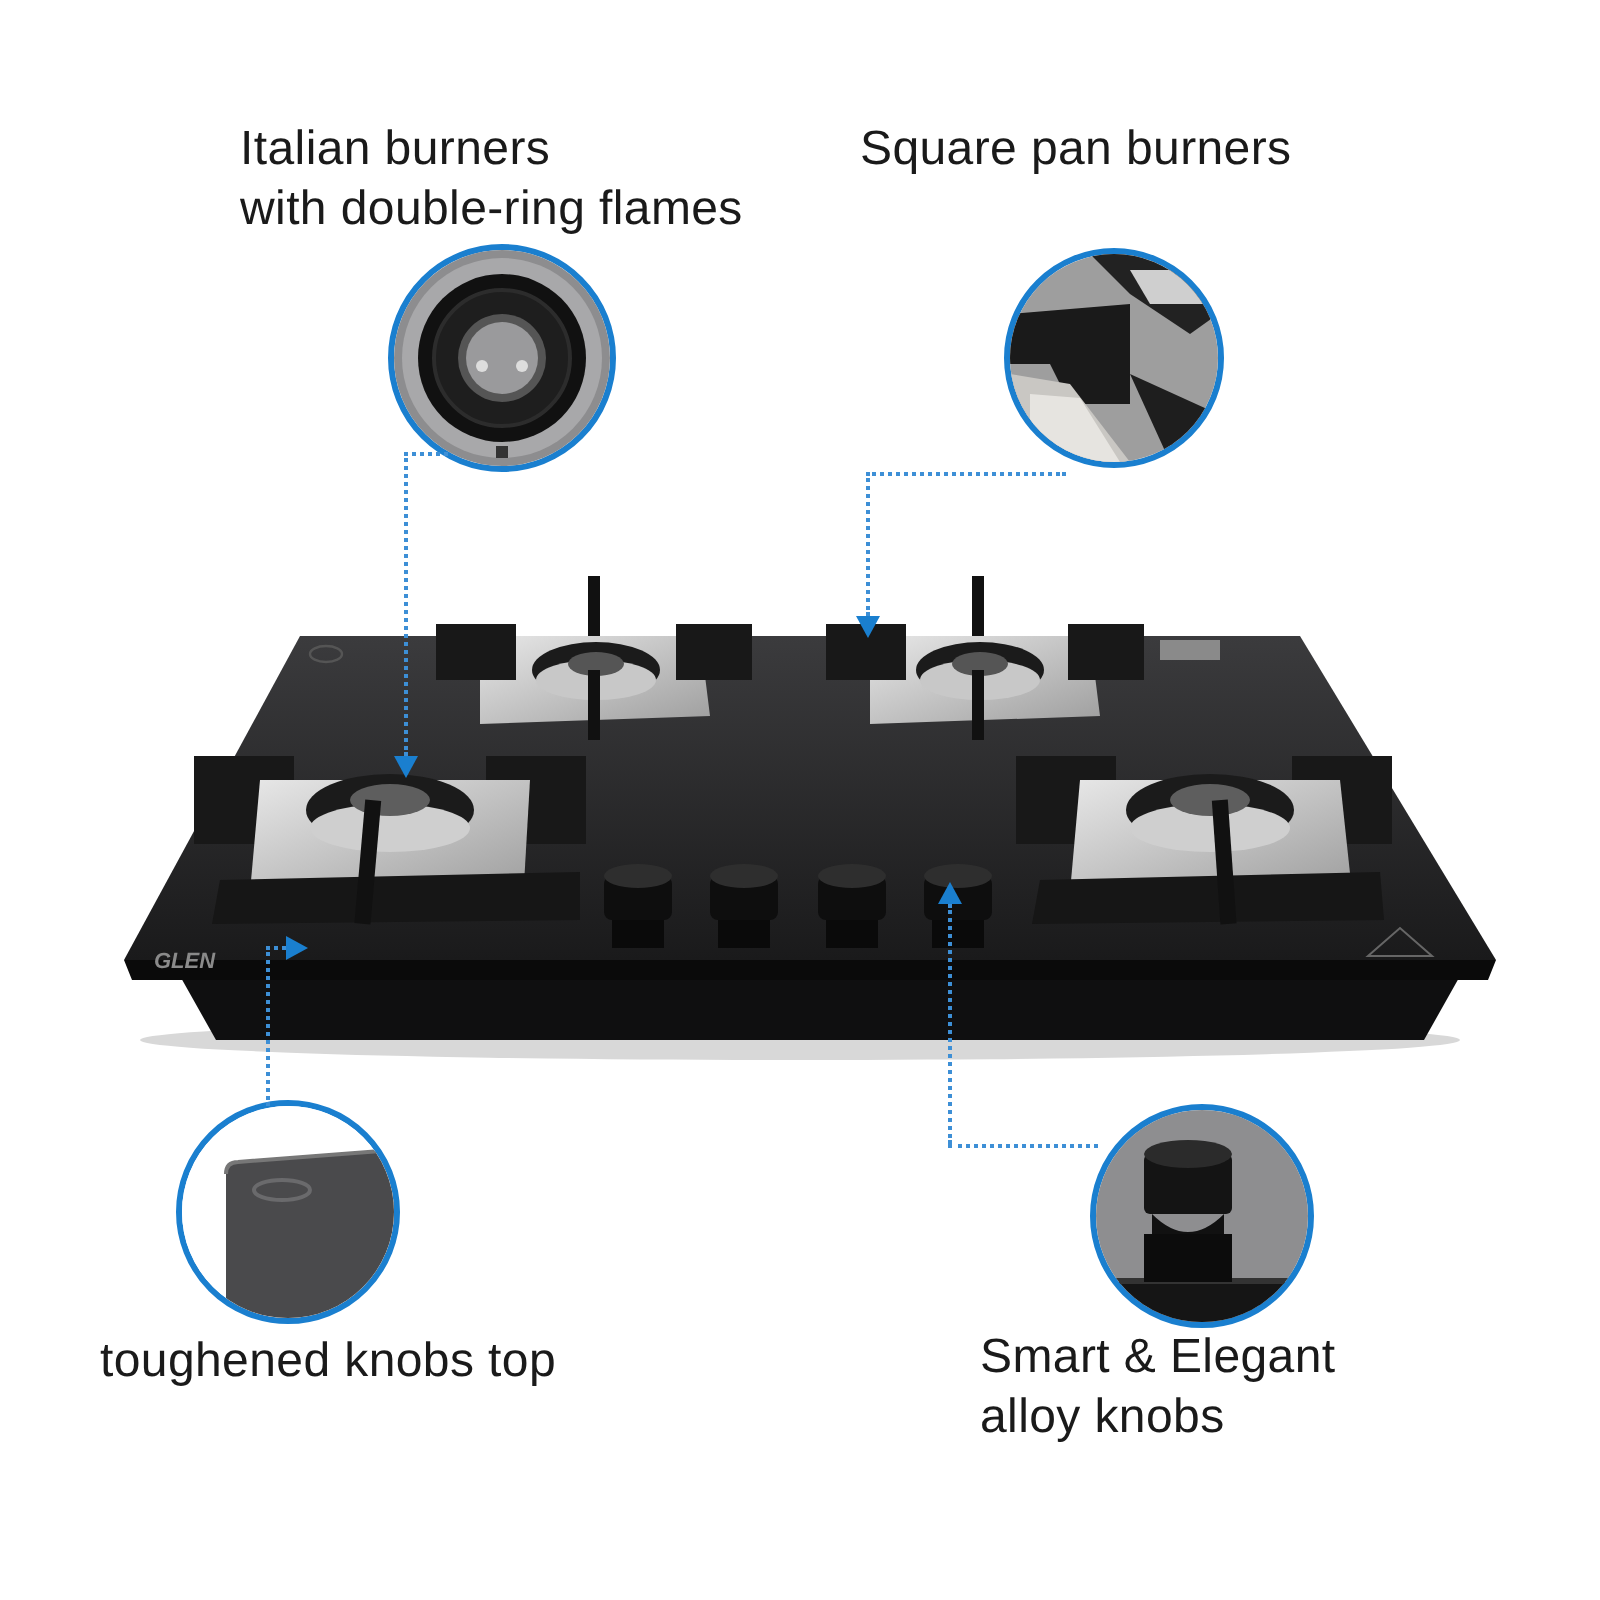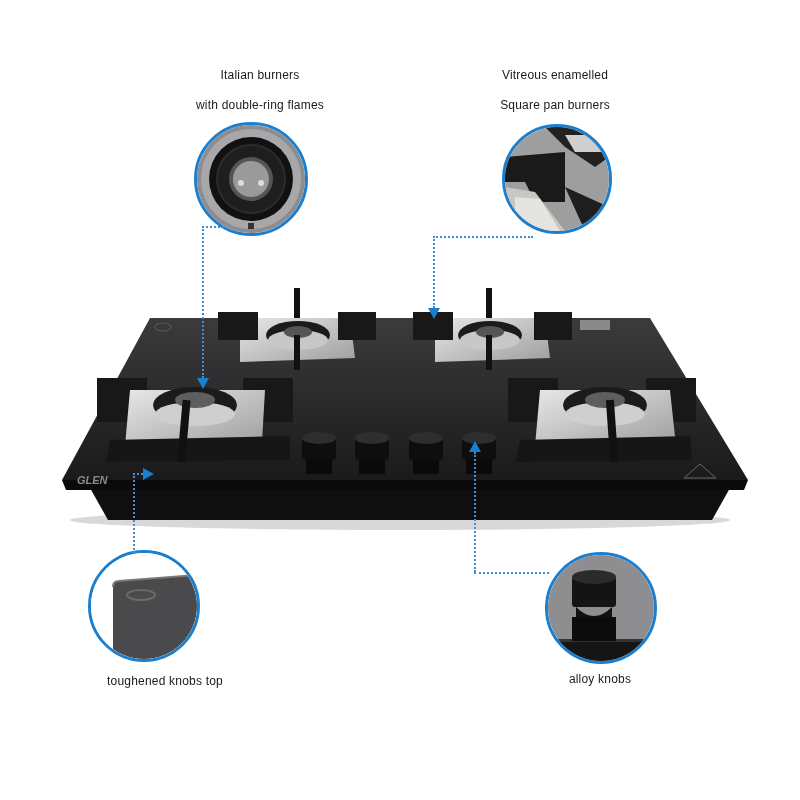--- a/index.html
+++ b/index.html
@@ -1,41 +1,41 @@
 <!DOCTYPE html>
 <html><head>
   <meta charset="utf-8">
   <style>
     html, body { margin:0; padding:0; background:#ffffff; }
     body { width:800px; height:800px; position:relative; overflow:hidden; font-family:"Liberation Sans", sans-serif; color:#1a1a1a; }
-    .caption { position:absolute; text-align:center; font-size:12px; line-height:30px; letter-spacing:0.2px; }
+    .caption { position:absolute; font-size:24px; line-height:30px; letter-spacing:0.2px; }
     .caption span { display:block; }
     .bubble { position:absolute; border-radius:50%; border:3px solid #1a7fcf; overflow:hidden; box-sizing:border-box; }
     .conn { position:absolute; border-color:#3d8fd6; border-style:dotted; border-width:0; }
     .arrow { position:absolute; width:0; height:0; }
     .arrow.down { border-left:6px solid transparent; border-right:6px solid transparent; border-top:11px solid #1a7fcf; }
     .arrow.up { border-left:6px solid transparent; border-right:6px solid transparent; border-bottom:11px solid #1a7fcf; }
     .arrow.right { border-top:6px solid transparent; border-bottom:6px solid transparent; border-left:11px solid #1a7fcf; }
     svg { display:block; }
   </style>
 </head>
 <body>
 
 <div class="caption" style="left:120px; top:60px; width:280px;">
   <span>Italian burners</span>
   <span>with double-ring flames</span>
 </div>
 <div class="caption" style="left:430px; top:60px; width:250px;">
-  <span>Vitreous enamelled</span>
   <span>Square pan burners</span>
 </div>
 <div class="caption" style="left:50px; top:666px; width:230px;">
   <span>toughened knobs top</span>
 </div>
 <div class="caption" style="left:490px; top:664px; width:220px;">
+  <span>Smart &amp; Elegant</span>
   <span>alloy knobs</span>
 </div>
 
 <div class="bubble" style="left:194px; top:122px; width:114px; height:114px;">
   <svg width="108" height="108" viewBox="0 0 108 108">
     <rect width="108" height="108" fill="#8d8d8f"></rect>
     <circle cx="54" cy="54" r="50" fill="#a8a8aa"></circle>
     <circle cx="54" cy="54" r="42" fill="#111"></circle>
     <circle cx="54" cy="54" r="34" fill="#1e1e1e" stroke="#2c2c2c" stroke-width="2"></circle>
     <circle cx="54" cy="54" r="22" fill="#555"></circle>

